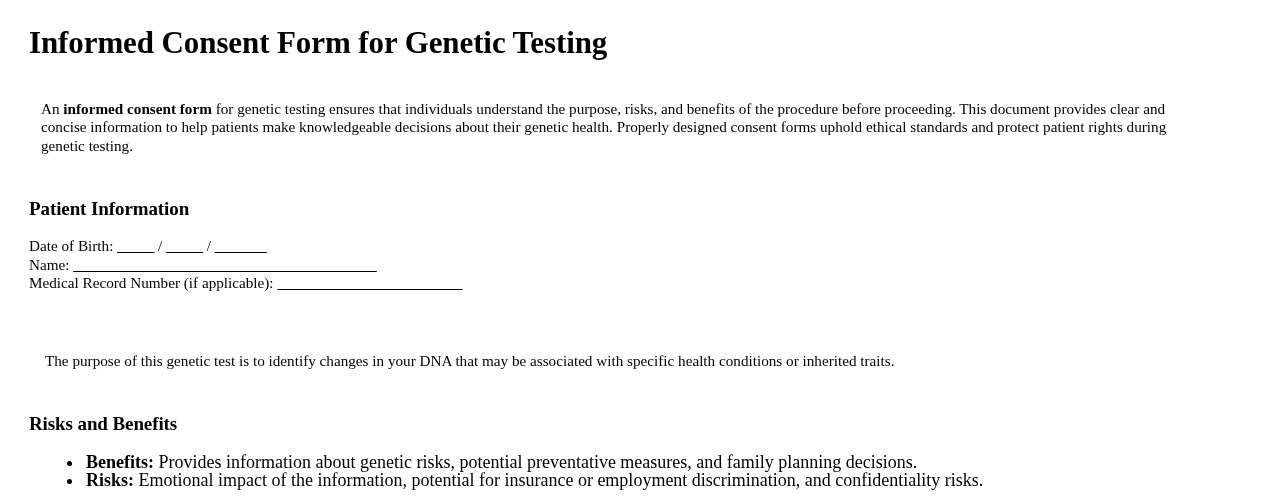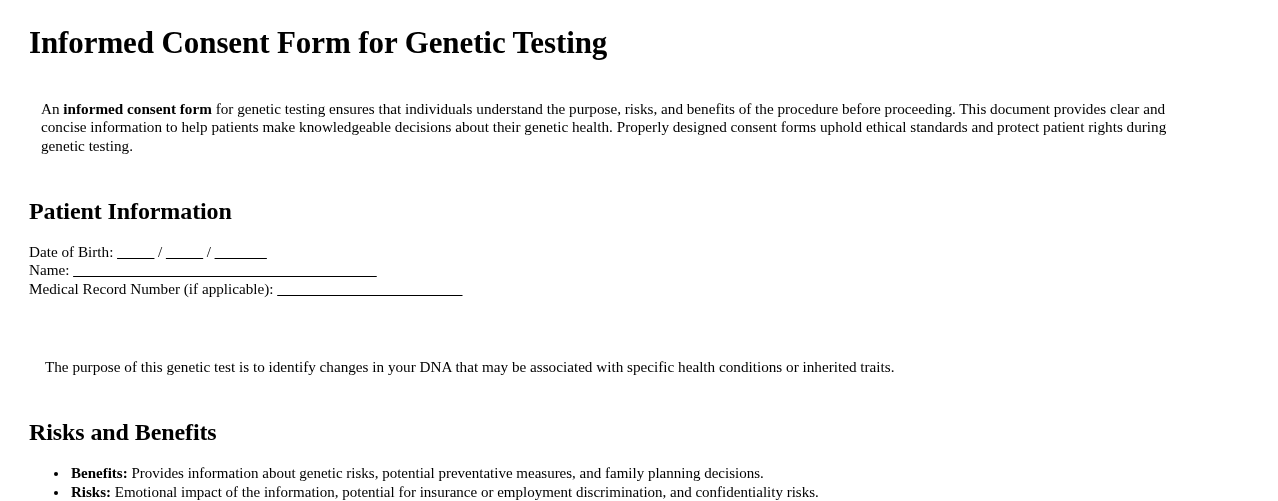--- a/index.html
+++ b/index.html
@@ -23,21 +23,21 @@
   }
   h1.doc-title {
     font-size: 31px;
     font-weight: bold;
     line-height: 1.12;
     margin: 0;
     padding-top: 26px;
     letter-spacing: -0.1px;
   }
   h2.section-heading {
-    font-size: 24px;
+    font-size: 19px;
     font-weight: bold;
     line-height: 1.15;
     margin: 0;
     letter-spacing: -0.1px;
   }
   .intro-para {
     font-size: 15.2px;
     line-height: 18.6px;
     margin: 12px;
     padding-top: 27px;
@@ -69,23 +69,24 @@
   .blank {
     text-decoration: underline;
     letter-spacing: -0.2px;
   }
   ul.bullet-list {
     margin: 0;
     padding: 0 0 0 40px;
     list-style-type: disc;
   }
   ul.bullet-list li {
-    font-size: 15px;
+    font-size: 18px;
     line-height: 18.6px;
     padding-left: 2px;
+    margin-left: 15px;
   }
 </style>
 </head>
 <body>
 
 <div class="page">
 
   <h1 class="doc-title">Informed Consent Form for Genetic Testing</h1>
 
   <p class="intro-para"><span>An </span><span class="bold">informed consent form</span><span> for genetic testing ensures that individuals understand the purpose, risks, and benefits of the procedure before proceeding. This document provides clear and concise information to help patients make knowledgeable decisions about their genetic health. Properly designed consent forms uphold ethical standards and protect patient rights during genetic testing.</span></p>

